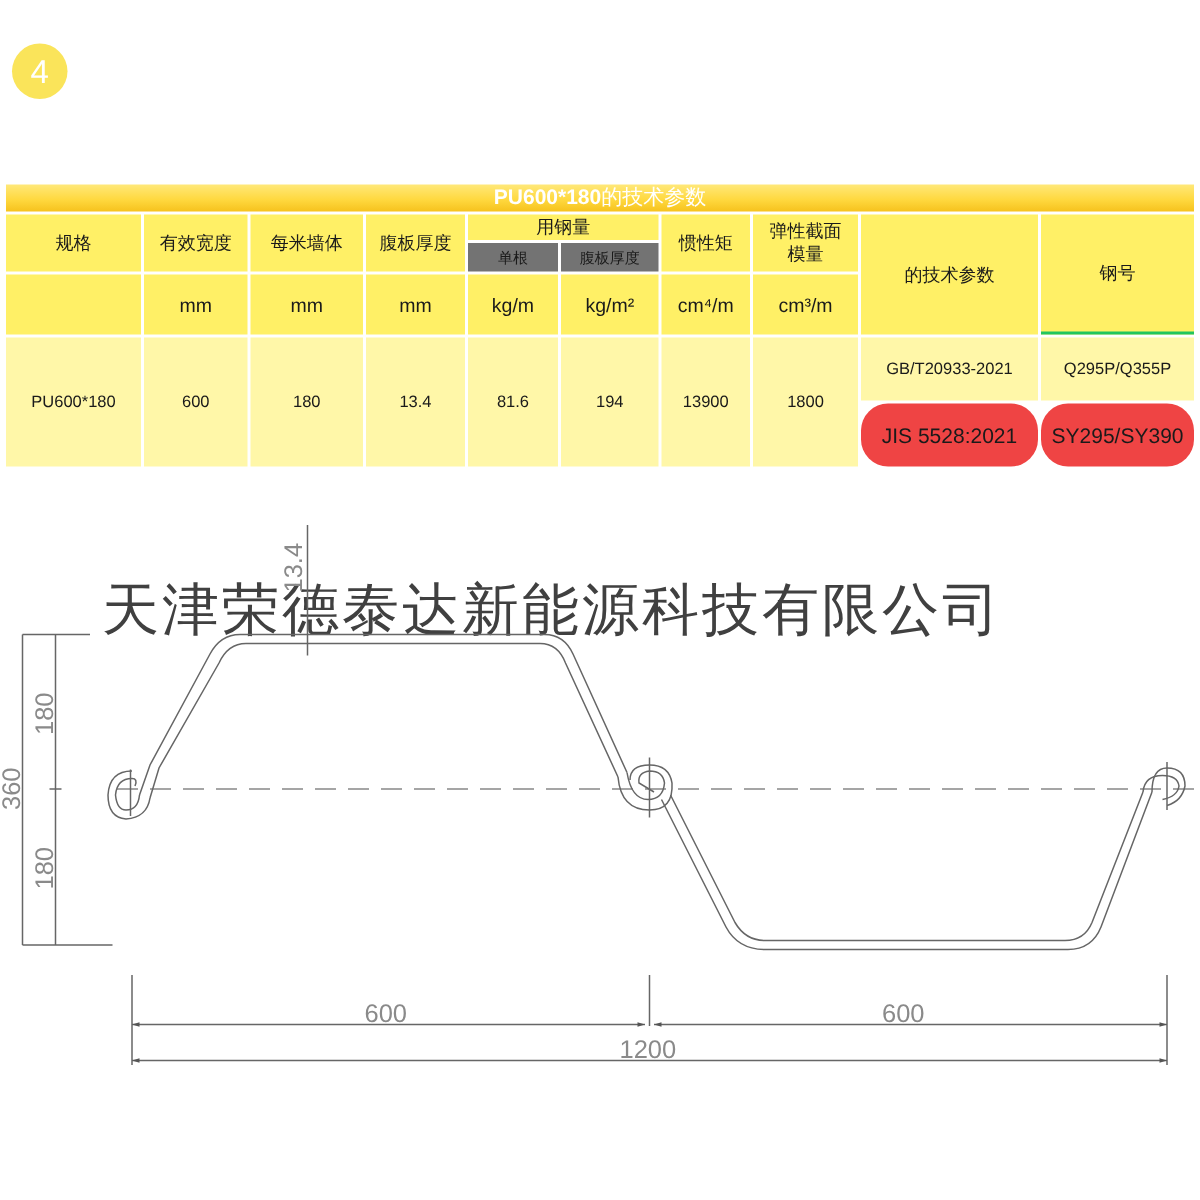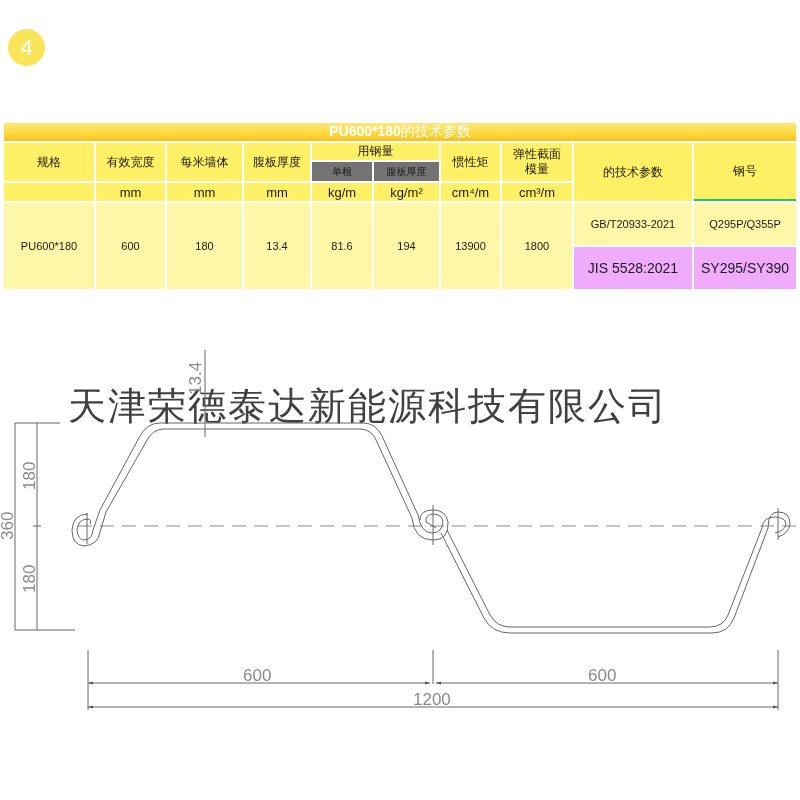--- a/index.html
+++ b/index.html
@@ -8,21 +8,21 @@
   .badge { position:absolute; left:8px; top:7px; width:37px; height:37px; border-radius:50%; background:#fae45a; color:#ffffff; font-family:"Liberation Sans", sans-serif; font-size:22px; line-height:37px; text-align:center; }
   .title { position:absolute; left:51px; top:4px; font-family:"DejaVu Serif", serif; font-weight:bold; font-size:30px; color:#123e6e; letter-spacing:0.5px; white-space:nowrap; }
   .spec { position:absolute; left:2px; top:121px; width:794px; border-collapse:separate; border-spacing:2px; table-layout:fixed; }
   .spec td { padding:0; text-align:center; vertical-align:middle; font-family:"Liberation Sans", sans-serif; color:#1a1a1a; }
   .banner td { height:15px; background:linear-gradient(to bottom,#ffe879 0%,#ffd940 55%,#f6c21d 100%); color:#ffffff; font-weight:bold; font-size:14px; }
   .banner td span.cn { font-family:"DejaVu Serif", serif; font-weight:normal; }
   .h { background:#fff066; font-family:"DejaVu Serif", serif !important; font-size:12px; color:#333; }
   .hsub { background:#737373; font-family:"DejaVu Serif", serif !important; font-size:10px; color:#333; }
   .unit { background:#fff066; font-size:13px; }
   .d { background:#fff7a8; font-size:11px; }
-  .d2 { background:#f0abfc; font-size:14px; }
+  .d2 { background:#ef4444; font-size:14px;border-radius:18px; }
   .grade-h { border-bottom:2px solid #22c55e; }
   .drawing { position:absolute; left:0; top:330px; width:800px; height:470px; }
   .wm { position:absolute; left:68px; top:381px; font-family:"DejaVu Sans", sans-serif; font-size:38px; color:#404040; letter-spacing:2px; white-space:nowrap; }
   .dimtxt { font-family:"Liberation Sans", sans-serif; font-size:17px; fill:#8a8a8a; }
 </style>
 </head>
 <body>
 
 <div class="title-wrap">
   <div class="badge">4</div>
@@ -53,21 +53,21 @@
     <td class="h" colspan="2" style="height:17px">用钢量</td>
     <td class="h" rowspan="2">惯性矩</td>
     <td class="h" rowspan="2" style="line-height:15px"><span>弹性截面</span><br><span>模量</span></td>
     <td class="h" rowspan="3">的技术参数</td>
     <td class="h grade-h" rowspan="3">钢号</td>
   </tr>
   <tr style="height:19px">
     <td class="hsub">单根</td>
     <td class="hsub">腹板厚度</td>
   </tr>
-  <tr style="height:18px">
+  <tr style="height:40px">
     <td class="unit" style="background:#fff066"></td>
     <td class="unit">mm</td>
     <td class="unit">mm</td>
     <td class="unit">mm</td>
     <td class="unit">kg/m</td>
     <td class="unit">kg/m²</td>
     <td class="unit">cm⁴/m</td>
     <td class="unit">cm³/m</td>
   </tr>
   <tr style="height:42px">

